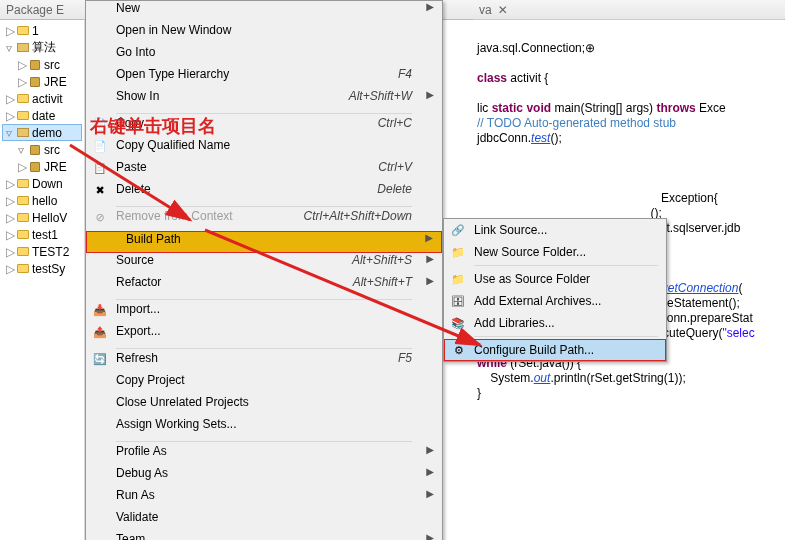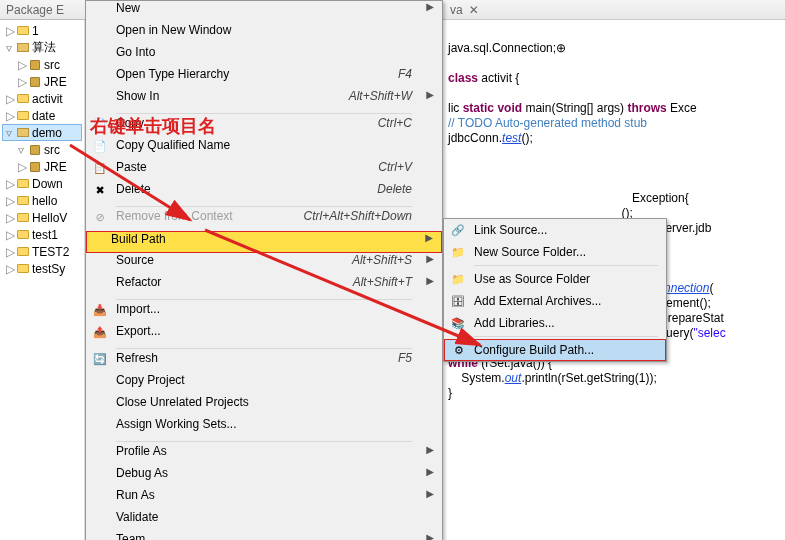--- a/index.html
+++ b/index.html
@@ -10,34 +10,34 @@
 .tree-item { display:flex; align-items:center; height:17px; white-space:nowrap; padding-left:4px; }
 .tree-item.l1 { padding-left:16px; }
 .tw { width:10px; color:#888; }
 .fi { width:14px; height:12px; margin-right:2px; display:inline-flex; align-items:center; justify-content:center; }
 .folder-y { width:12px; height:9px; background:#fdd869; border:1px solid #c9a227; border-radius:1px; }
 .proj { width:12px; height:9px; background:#e8c56a; border:1px solid #b8923e; }
 .pkg { width:10px; height:10px; background:#d4a843; border:1px solid #9c7a2e; border-radius:1px; }
 .sel { background:#cce8ff; border:1px solid #7eb4e6; padding-left:3px; }
 .context-menu { position:absolute; left:85px; top:0; width:358px; background:#f0f0f0; border:1px solid #979797; box-shadow:2px 2px 3px rgba(0,0,0,.25); }
 .cm-item { display:flex; align-items:flex-start; height:22px; padding:0 30px 0 30px; position:relative; }
-.cm-item.hilite { background:#fde047; border:1px solid #7eb4e6; padding:0 24px; }
+.cm-item.hilite { background:#eab308; border:1px solid #7eb4e6; padding:0 39px; }
 .cm-item.redbox { outline:1px solid #d22; outline-offset:-1px; }
 .cm-sep { height:1px; background:#d7d7d7; margin:2px 30px 2px 30px; }
 .cm-key { margin-left:auto; color:#444;font-style:italic; }
 .cm-arrow { position:absolute; right:8px; color:#555; font-size:10px; }
 .cm-icon { position:absolute; left:6px; width:16px; height:16px; display:flex; align-items:center; justify-content:center; font-size:11px; }
 .cm-item.disabled { color:#9e9e9e; }
 .submenu { position:absolute; left:443px; top:218px; width:224px; background:#f0f0f0; border:1px solid #979797; box-shadow:2px 2px 3px rgba(0,0,0,.25); }
 .sm-item { display:flex; align-items:center; height:22px; padding:0 12px 0 30px; position:relative; }
 .sm-item.hilite { background:#bcdcf4; border:1px solid #7eb4e6; padding:0 11px 0 29px; }
 .sm-item.redbox { outline:1px solid #d22; outline-offset:-1px; }
 .sm-sep { height:1px; background:#d7d7d7; margin:2px 8px 2px 30px; }
 .sm-icon { position:absolute; left:6px; width:16px; height:16px; display:flex; align-items:center; justify-content:center; font-size:11px; }
-.code-area { position:absolute; left:444px; top:0; width:340px; }
+.code-area { position:absolute; left:444px; top:0; width:340px;padding-left:29px; }
 .code-tab { height:20px; display:flex; align-items:center; padding:0 6px; color:#666; border-bottom:1px solid #ccc; }
 .code-body { padding:6px 4px; font-family:Consolas,monospace; font-size:12px; line-height:15px; white-space:pre; color:#000; }
 .kw { color:#7f0055; font-weight:bold; }
 .cm { color:#3f7fbf; }
 .str { color:#2a00ff; }
 .fld { color:#1d4ed8; font-style:italic;text-decoration:underline; }
 .anno { position:absolute; color:#d22; font-weight:bold; font-size:18px; }
 svg.arrow { position:absolute; pointer-events:none; }
 </style>
 </head>

